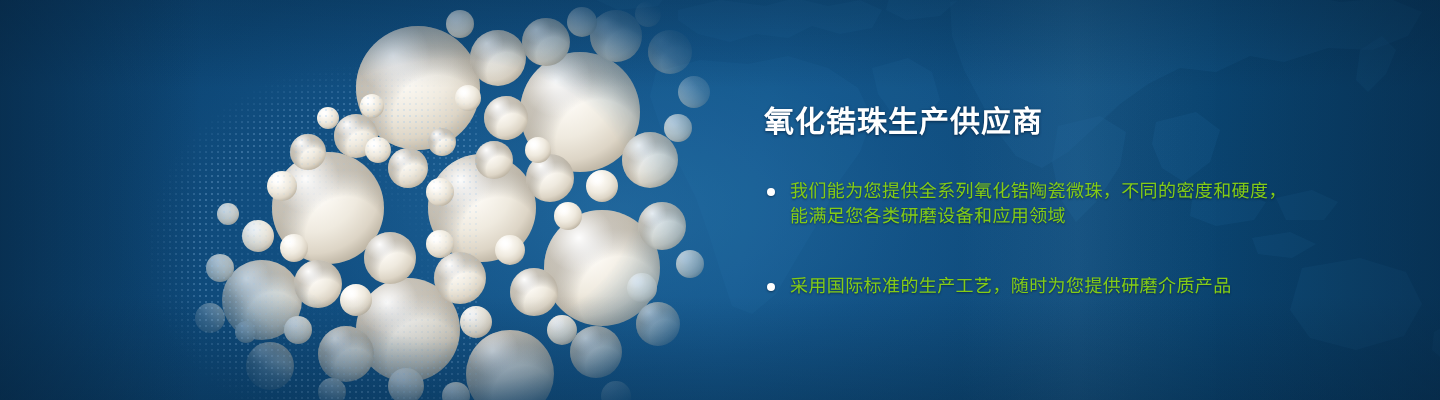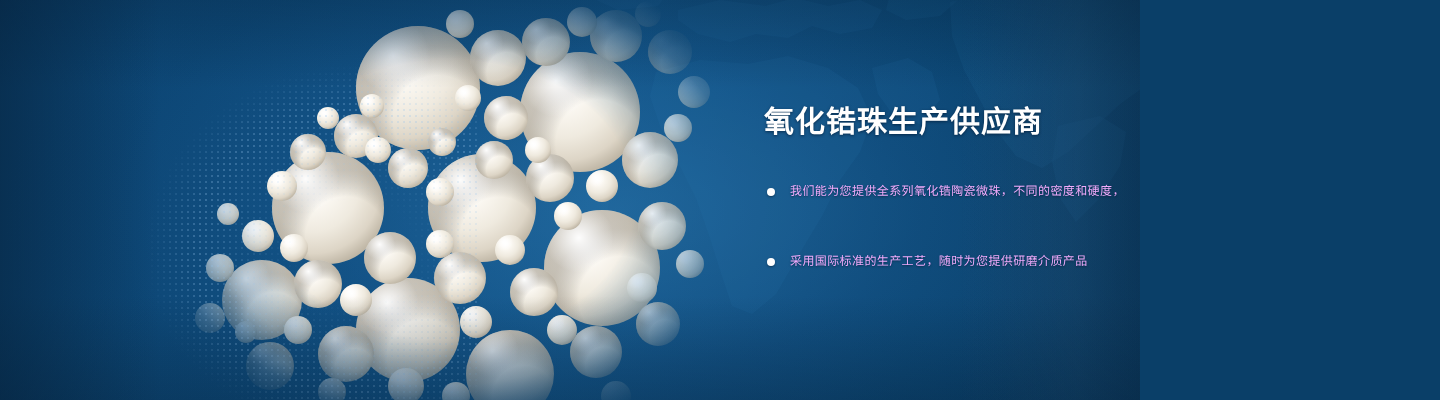--- a/index.html
+++ b/index.html
@@ -7,21 +7,21 @@
     margin: 0;
     padding: 0;
     background: #0a3f68;
   }
   body {
     font-family: "Liberation Sans", "DejaVu Sans", sans-serif;
   }
 
   .banner {
     position: relative;
-    width: 1140px;
+    width: 1440px;
     height: 400px;
     overflow: hidden;
     background: #0b4574;
   }
 
   
   .bg-base {
     position: absolute;
     inset: 0;
     background:
@@ -137,23 +137,23 @@
   .bullets {
     list-style: none;
     margin: 38px 0 0 0;
     padding: 0;
   }
 
   .bullet {
     position: relative;
     padding-left: 26px;
     margin-bottom: 11px;
-    font-size: 12px;
+    font-size: 18px;
     line-height: 25px;
-    color: #f0abfc;
+    color: #84cc16;
     text-shadow: 0 1px 2px rgba(2,22,44,0.6);
     letter-spacing: 0.4px;
   }
   .bullet:last-child { margin-bottom: 0; margin-top: 45px; }
 
   .bullet-dot {
     position: absolute;
     left: 3px;
     top: 9px;
     width: 8px;
@@ -518,20 +518,21 @@
 
   <div class="copy">
 
     <h1 class="headline">氧化锆珠生产供应商</h1>
 
     <ul class="bullets">
 
       <li class="bullet">
         <span class="bullet-dot"></span>
         <span class="bullet-line">我们能为您提供全系列氧化锆陶瓷微珠，不同的密度和硬度，</span>
+        <span class="bullet-line">能满足您各类研磨设备和应用领域</span>
       </li>
 
 
       <li class="bullet">
         <span class="bullet-dot"></span>
         <span class="bullet-line">采用国际标准的生产工艺，随时为您提供研磨介质产品</span>
       </li>
 
     </ul>
   </div>

